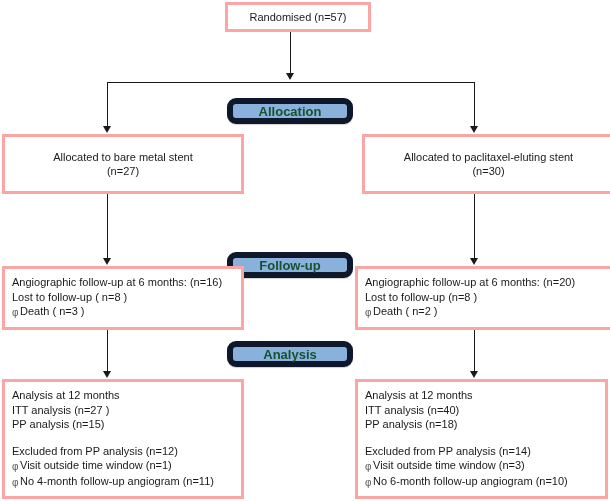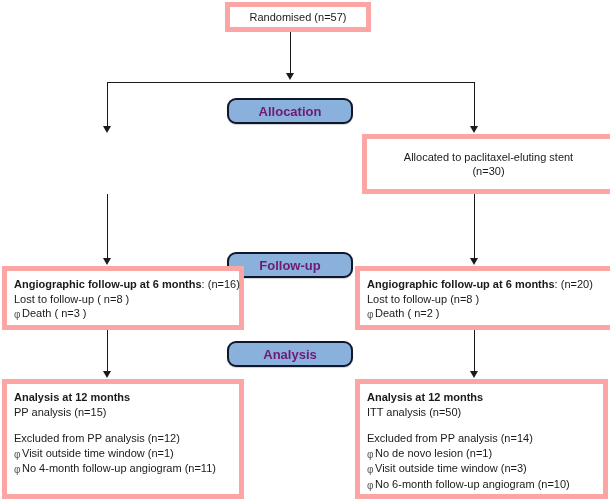--- a/index.html
+++ b/index.html
@@ -13,21 +13,21 @@
   }
   #diagram {
     position: relative;
     width: 610px;
     height: 501px;
     background: #ffffff;
     overflow: hidden;
   }
   .box {
     position: absolute;
-    border: 5px solid #fca5a5;
+    border: 3px solid #fca5a5;
     background: #ffffff;
     box-sizing: border-box;
   }
   .box-center {
     display: flex;
     align-items: center;
     justify-content: center;
     text-align: center;
   }
   .box-text {
@@ -35,21 +35,21 @@
     color: #1a1a1a;
     line-height: 14px;
   }
   .box-body {
     padding: 6px 7px 4px 7px;
     font-size: 11px;
     color: #1a1a1a;
     line-height: 14.5px;
   }
   .hdr {
-    font-weight: bold;
+    font-weight: normal;
   }
   .line {
     white-space: nowrap;
   }
   .gap {
     height: 12px;
   }
   .bullet-line {
     white-space: nowrap;
   }
@@ -57,26 +57,26 @@
     display: inline-block;
     width: 8px;
     font-size: 10px;
     color: #555;
     transform: translateY(1px);
   }
   
   .banner {
     position: absolute;
     background: #8ab0dc;
-    border: 2px solid #0f172a;
+    border: 6px solid #0f172a;
     border-radius: 9px;
     display: flex;
     align-items: center;
     justify-content: center;
-    color: #701a75;
+    color: #14532d;
     font-weight: bold;
     font-size: 13px;
     box-sizing: border-box;
     box-shadow: 0 1px 1px rgba(0,0,0,0.18);
   }
   
   .vline {
     position: absolute;
     width: 1px;
     background: #1a1a1a;
@@ -112,20 +112,26 @@
   <div class="vline" style="left:107px; top:82px; height:44px;"></div>
   <div class="arrow" style="left:103px; top:126px;"></div>
 
   <div class="vline" style="left:474px; top:82px; height:44px;"></div>
   <div class="arrow" style="left:470px; top:126px;"></div>
 
   <div class="banner" style="left:227px; top:98px; width:126px; height:26px;">
     <span>Allocation</span>
   </div>
 
+  <div class="box box-center" style="left:2px; top:134px; width:242px; height:60px;">
+    <span class="box-text">
+      <span class="line">Allocated to bare metal stent</span><br>
+      <span class="line">(n=27)</span>
+    </span>
+  </div>
 
   <div class="box box-center" style="left:355px; top:134px; width:253px; height:60px;margin-left:7px;">
     <span class="box-text">
       <span class="line">Allocated to paclitaxel-eluting stent</span><br>
       <span class="line">(n=30)</span>
     </span>
   </div>
 
   <div class="vline" style="left:107px; top:194px; height:64px;"></div>
   <div class="arrow" style="left:103px; top:258px;"></div>
@@ -157,33 +163,34 @@
   <div class="vline" style="left:474px; top:330px; height:42px;"></div>
   <div class="arrow" style="left:470px; top:371px;"></div>
 
   <div class="banner" style="left:227px; top:341px; width:126px; height:26px;">
     <span>Analysis</span>
   </div>
 
   <div class="box" style="left:2px; top:379px; width:242px; height:120px;">
     <div class="box-body">
       <div class="line hdr">Analysis at 12 months</div>
+      <div class="line">ITT analysis (n=27 )</div>
       <div class="line">PP analysis (n=15)</div>
       <div class="gap"></div>
       <div class="line">Excluded from PP analysis (n=12)</div>
       <div class="bullet-line"><span class="bullet">φ</span><span>Visit outside time window (n=1)</span></div>
       <div class="bullet-line"><span class="bullet">φ</span><span>No 4-month follow-up angiogram (n=11)</span></div>
     </div>
   </div>
 
   <div class="box" style="left:355px; top:379px; width:253px; height:120px;">
     <div class="box-body">
       <div class="line hdr">Analysis at 12 months</div>
-      <div class="line">ITT analysis (n=50)</div>
+      <div class="line">ITT analysis (n=40)</div>
+      <div class="line">PP analysis (n=18)</div>
       <div class="gap"></div>
       <div class="line">Excluded from PP analysis (n=14)</div>
-      <div class="bullet-line"><span class="bullet">φ</span><span>No de novo lesion (n=1)</span></div>
       <div class="bullet-line"><span class="bullet">φ</span><span>Visit outside time window (n=3)</span></div>
       <div class="bullet-line"><span class="bullet">φ</span><span>No 6-month follow-up angiogram (n=10)</span></div>
     </div>
   </div>
 
 </div>
 
 </body></html>

